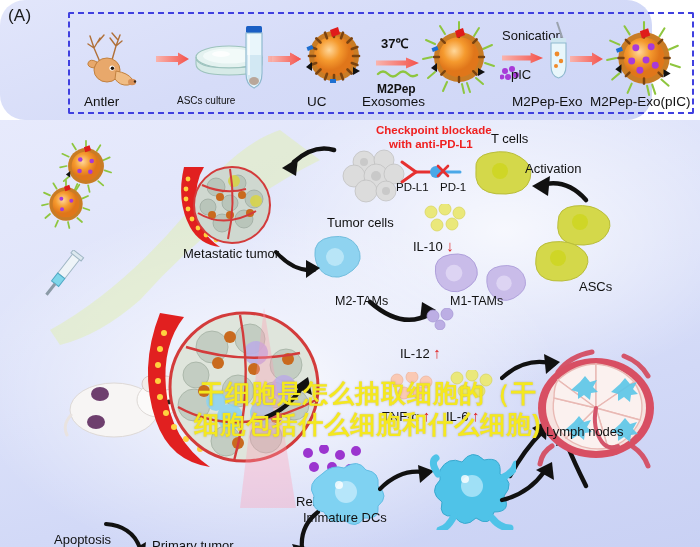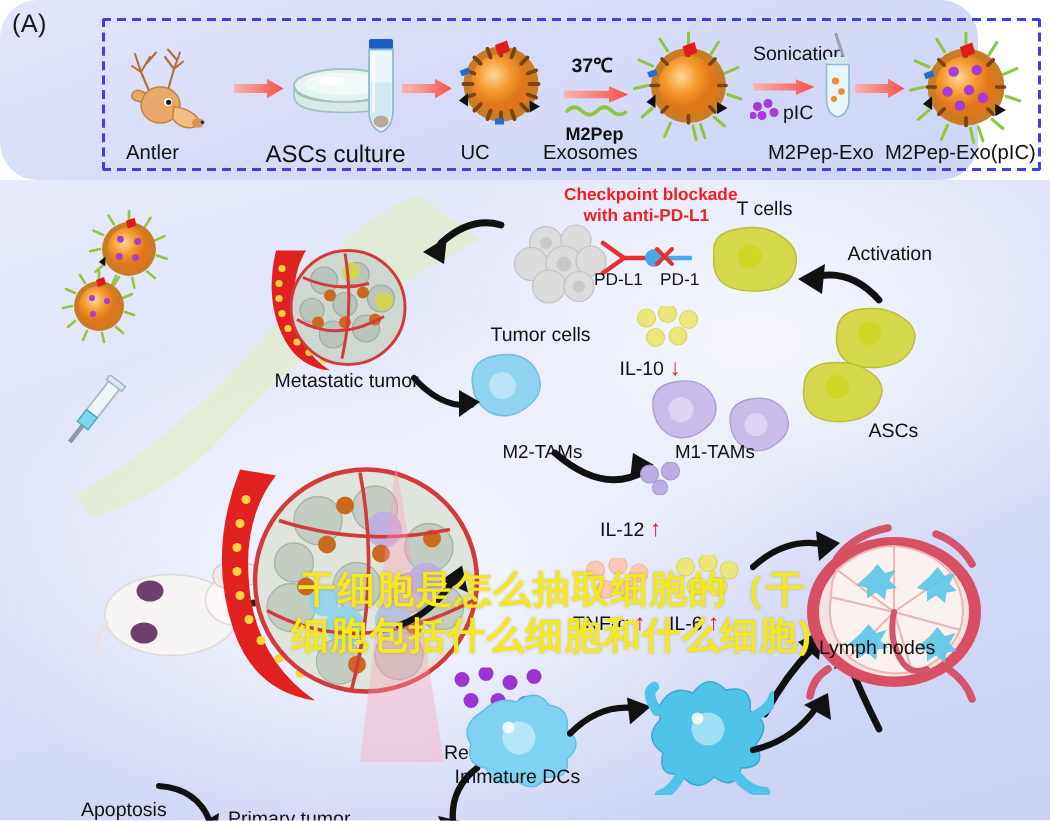--- a/index.html
+++ b/index.html
@@ -211,21 +211,21 @@
     <svg class="art" style="left:502px;top:52px;" width="42" height="12" viewBox="0 0 44 12">
       <path d="M0 3.5 H30 V0.5 L43 6 L30 11.5 V8.5 H0 Z" fill="url(#ag1)"></path>
     </svg>
     <svg class="art" style="left:500px;top:66px;" width="20" height="16" viewBox="0 0 20 16">
       <circle cx="5" cy="5" r="3" fill="#a83ad8"></circle>
         <circle cx="12" cy="3" r="3" fill="#a83ad8"></circle>
       <circle cx="16" cy="9" r="3" fill="#a83ad8"></circle>
         <circle cx="8" cy="11" r="3" fill="#a83ad8"></circle>
       <circle cx="2" cy="11" r="2.4" fill="#a83ad8"></circle>
     </svg>
-    <div class="lbl" style="left:522px;top:68px;font-size:13px;">pIC</div>
+    <div class="lbl" style="left:511px;top:68px;font-size:13px;">pIC</div>
 
     <svg class="art" style="left:546px;top:20px;" width="26" height="62" viewBox="0 0 26 62">
       <path d="M11 2 L17 20" stroke="#9aa2ad" stroke-width="2"></path>
       <rect x="5" y="18" width="15" height="5" rx="1" fill="#cfe6f0"></rect>
       <path d="M5 23 H20 V46 Q20 56 12.5 58 Q5 56 5 46 Z" fill="#e8f6fb" stroke="#8fb9cf" stroke-width="1.1"></path>
       <circle cx="11" cy="34" r="2.4" fill="#f08a2a"></circle>
       <circle cx="15" cy="41" r="2.2" fill="#f08a2a"></circle>
       <circle cx="10" cy="46" r="2" fill="#f08a2a"></circle>
     </svg>
 
@@ -268,21 +268,21 @@
           <circle cx="50" cy="46" r="3.4"></circle>
           <circle cx="35" cy="51" r="3.4"></circle>
       </g>
       <path d="M35 13 l8 -3 l2 7 l-8 3 z" fill="#e01b1b"></path>
       <path d="M17 45 l-6 5 l6 4 z" fill="#111111"></path>
       <path d="M58 50 l7 4 l-7 4 z" fill="#111111"></path>
       <rect x="12" y="29" width="6" height="4" fill="#1e6fd0" transform="rotate(-20 15 31)"></rect>
     </svg>
 
     <div class="lbl" style="left:84px;top:95px;font-size:13.5px;text-align:right;">Antler</div>
-    <div class="lbl" style="left:177px;top:95px;font-size:16px;">ASCs culture</div>
+    <div class="lbl" style="left:177px;top:95px;font-size:10px;">ASCs culture</div>
     <div class="lbl" style="left:307px;top:95px;font-size:13.5px;">UC</div>
     <div class="lbl" style="left:362px;top:95px;font-size:13.5px;">Exosomes</div>
     <div class="lbl" style="left:472px;top:95px;font-size:13.5px;margin-left:40px;">M2Pep-Exo</div>
     <div class="lbl" style="left:590px;top:95px;font-size:13.5px;">M2Pep-Exo(pIC)</div>
   </div>
 
   <div class="panel-letter" id="panel-a-letter">(A)</div>
   <div class="panel-letter" id="panel-b-letter">(B)</div>
 
   <div id="panel-b">
@@ -437,21 +437,21 @@
     </svg>
     <div class="lbl" style="left:396px;top:61px;font-size:11.5px;">PD-L1</div>
     <div class="lbl" style="left:440px;top:61px;font-size:11.5px;">PD-1</div>
 
     <svg class="art" style="left:466px;top:28px;" width="68" height="48" viewBox="0 0 68 48">
       <path d="M10 22 q-2 -14 14 -17 q18 -4 30 4 q14 8 10 22 q-4 14 -24 15 q-22 1 -28 -10 q-3 -6 -2 -14 z" fill="#d4d84a" stroke="#b9bd3b" stroke-width="1"></path>
       <circle cx="34" cy="23" r="8" fill="#cfd626"></circle>
     </svg>
     <div class="lbl" style="left:491px;top:12px;font-size:13px;">T cells</div>
 
-    <div class="lbl" style="left:565px;top:42px;font-size:13px;">Activation</div>
+    <div class="lbl" style="left:525px;top:42px;font-size:13px;">Activation</div>
     <svg class="art" style="left:528px;top:56px;" width="62" height="34" viewBox="0 0 62 34">
       <path d="M58 24 Q40 4 18 8" stroke="#111" stroke-width="4.5" fill="none" stroke-linecap="round"></path>
       <path d="M20 20 L4 10 L22 0 Z" fill="#111"></path>
     </svg>
 
     <svg class="art" style="left:550px;top:82px;" width="64" height="46" viewBox="0 0 64 46">
       <path d="M8 20 q0 -14 16 -16 q18 -2 28 6 q12 8 6 20 q-6 12 -24 13 q-20 1 -25 -11 q-2 -6 -1 -12 z" fill="#d4d84a" stroke="#b9bd3b" stroke-width="1"></path>
       <circle cx="30" cy="20" r="8" fill="#cfd626"></circle>
     </svg>
     <svg class="art" style="left:528px;top:118px;" width="64" height="46" viewBox="0 0 64 46">

